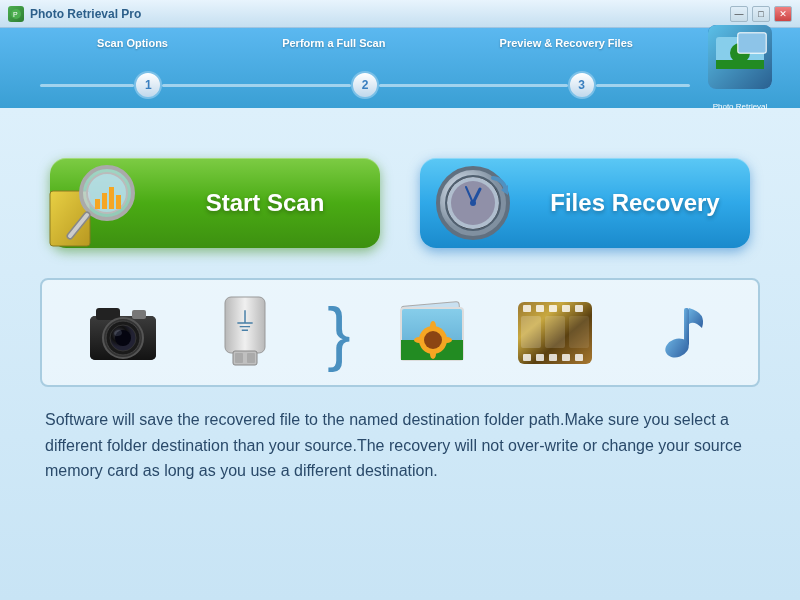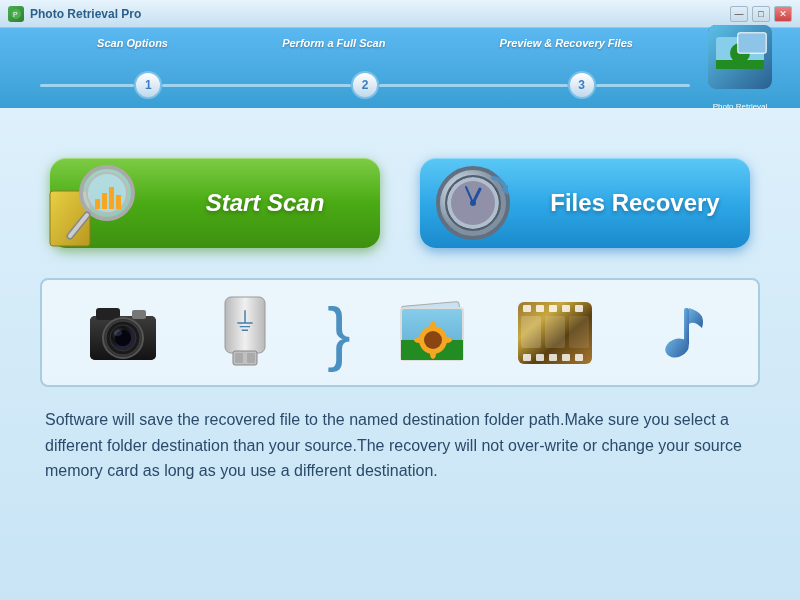--- a/index.html
+++ b/index.html
@@ -144,21 +144,20 @@
       display: flex;
       align-items: center;
       gap: 0;
       position: relative;
       overflow: visible;
     }
 
     .scan-btn {
       background: linear-gradient(to bottom, #7dcc44, #4aab14, #3d9010);
       box-shadow: 0 4px 12px rgba(60,140,20,0.5), inset 0 1px 0 rgba(255,255,255,0.3);
-      font-style: italic;
     }
 
     .recovery-btn {
       background: linear-gradient(to bottom, #5bc8f5, #2fa8e8, #1a8acc);
       box-shadow: 0 4px 12px rgba(30,120,200,0.5), inset 0 1px 0 rgba(255,255,255,0.3);
     }
 
     .btn-label {
       font-size: 24px;
       font-weight: bold;
@@ -221,21 +220,21 @@
     <div class="tb-btn">—</div>
     <div class="tb-btn">□</div>
     <div class="tb-btn close">✕</div>
   </div>
 </div>
 
 <div class="wizard-header">
 
   <div style="flex:1; display:flex; flex-direction:column; align-items:center; padding: 0 10px;">
 
-    <div style="display:flex; width:100%; justify-content:space-around; margin-bottom:16px;font-style:italic;">
+    <div style="display:flex; width:100%; justify-content:space-around; margin-bottom:16px;">
       <span class="step-label">Scan Options</span>
       <span class="step-label">Perform a Full Scan</span>
       <span class="step-label">Preview &amp; Recovery Files</span>
     </div>
 
     <div style="display:flex; align-items:center; width:100%;">
       <div style="flex:1; height:3px; background:rgba(255,255,255,0.5); border-radius:2px;"></div>
       <div class="step-circle">
         <span>1</span>
       </div>

